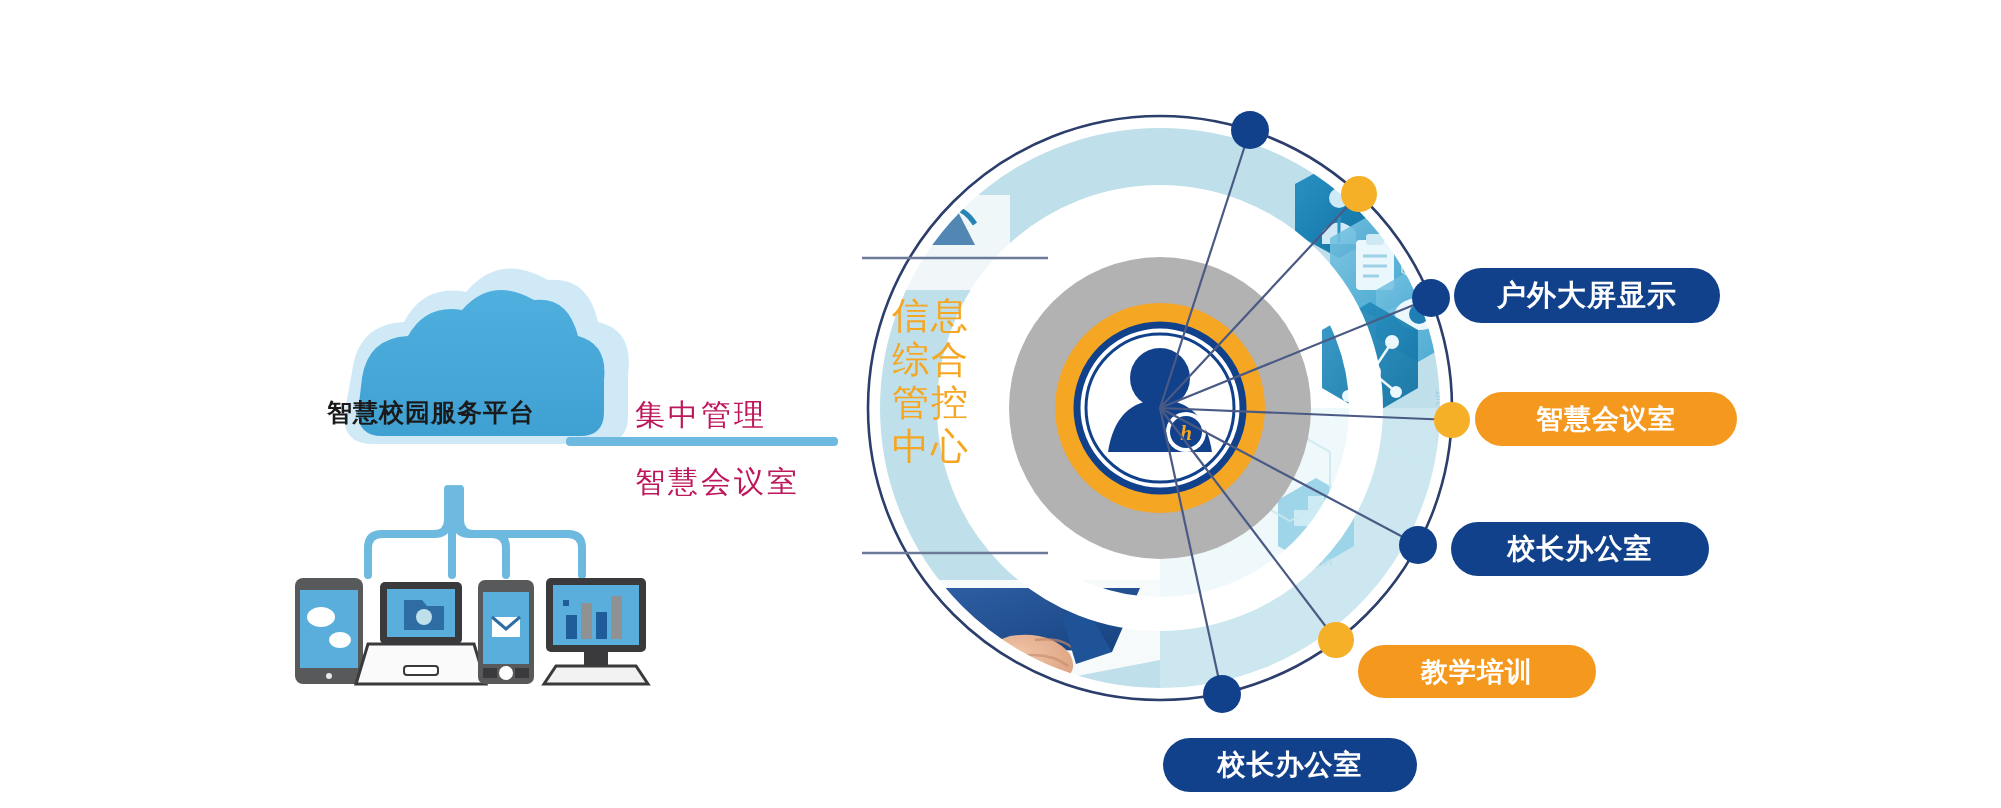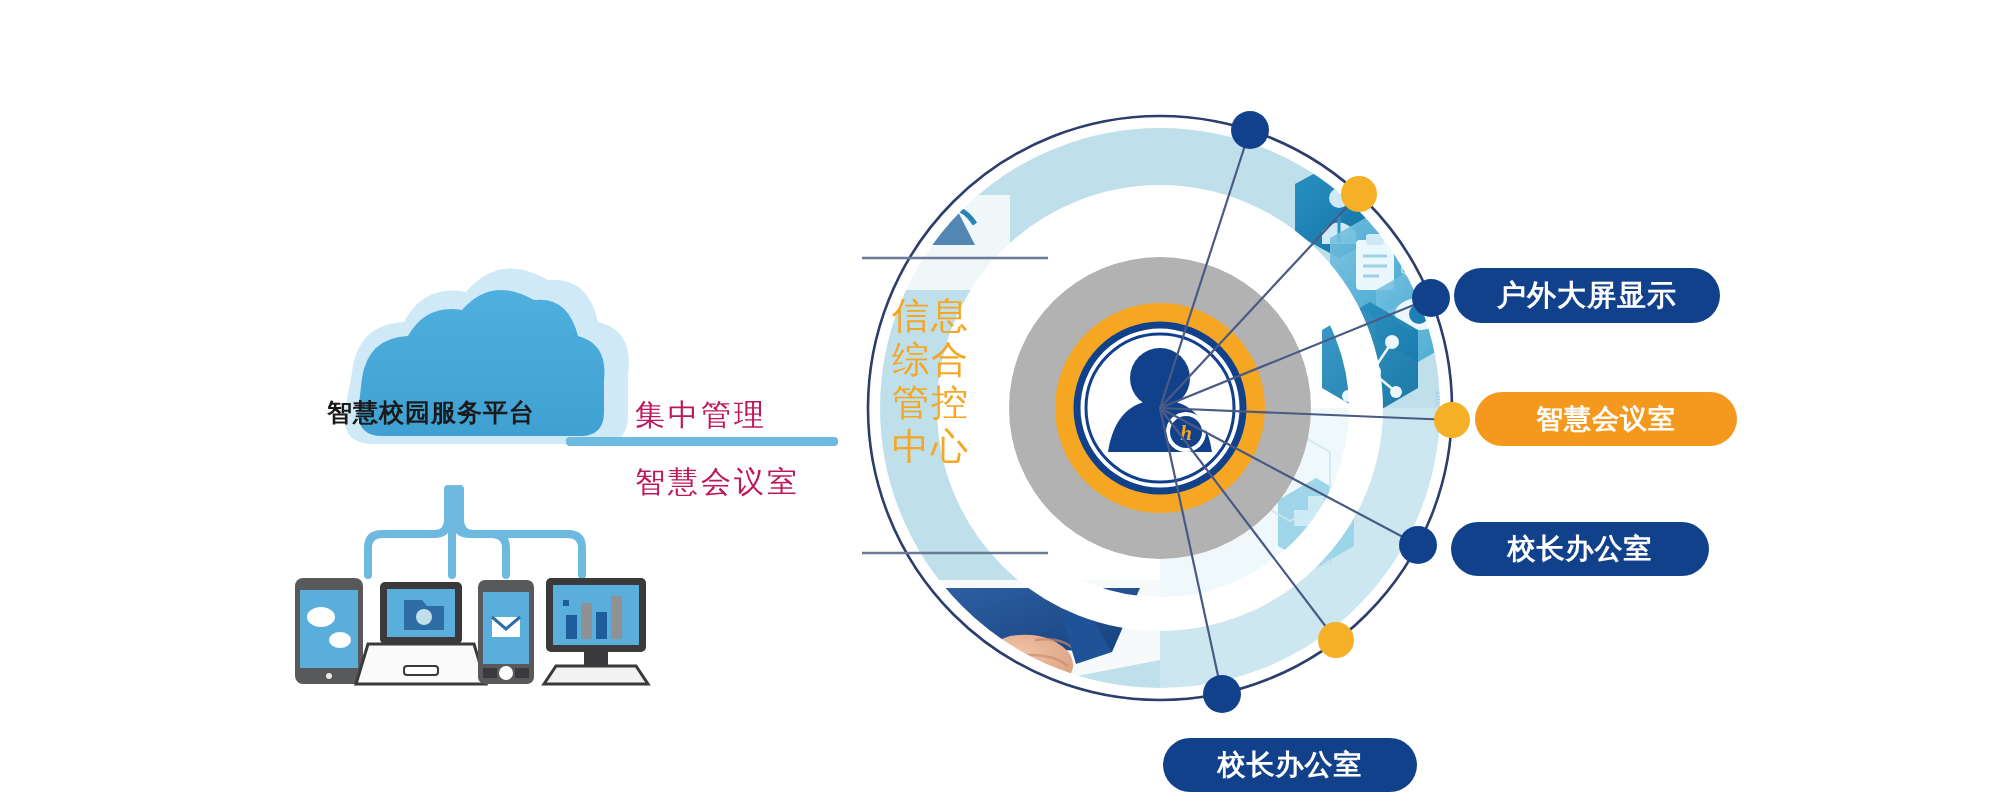--- a/index.html
+++ b/index.html
@@ -264,16 +264,17 @@
   </div>
 
 
 
   <div class="pill blue" style="left:1454px;top:268px;width:266px;height:55px;font-size:29px;">户外大屏显示</div>
 
   <div class="pill orange" style="left:1475px;top:392px;width:262px;height:54px;font-size:27px;">智慧会议室</div>
 
   <div class="pill blue" style="left:1451px;top:522px;width:258px;height:54px;font-size:28px;">校长办公室</div>
 
+  <div class="pill orange" style="left:1358px;top:645px;width:238px;height:53px;font-size:27px;">教学培训</div>
 
   <div class="pill blue" style="left:1163px;top:738px;width:254px;height:54px;font-size:28px;">校长办公室</div>
 
 </div>
 
 </body></html>

